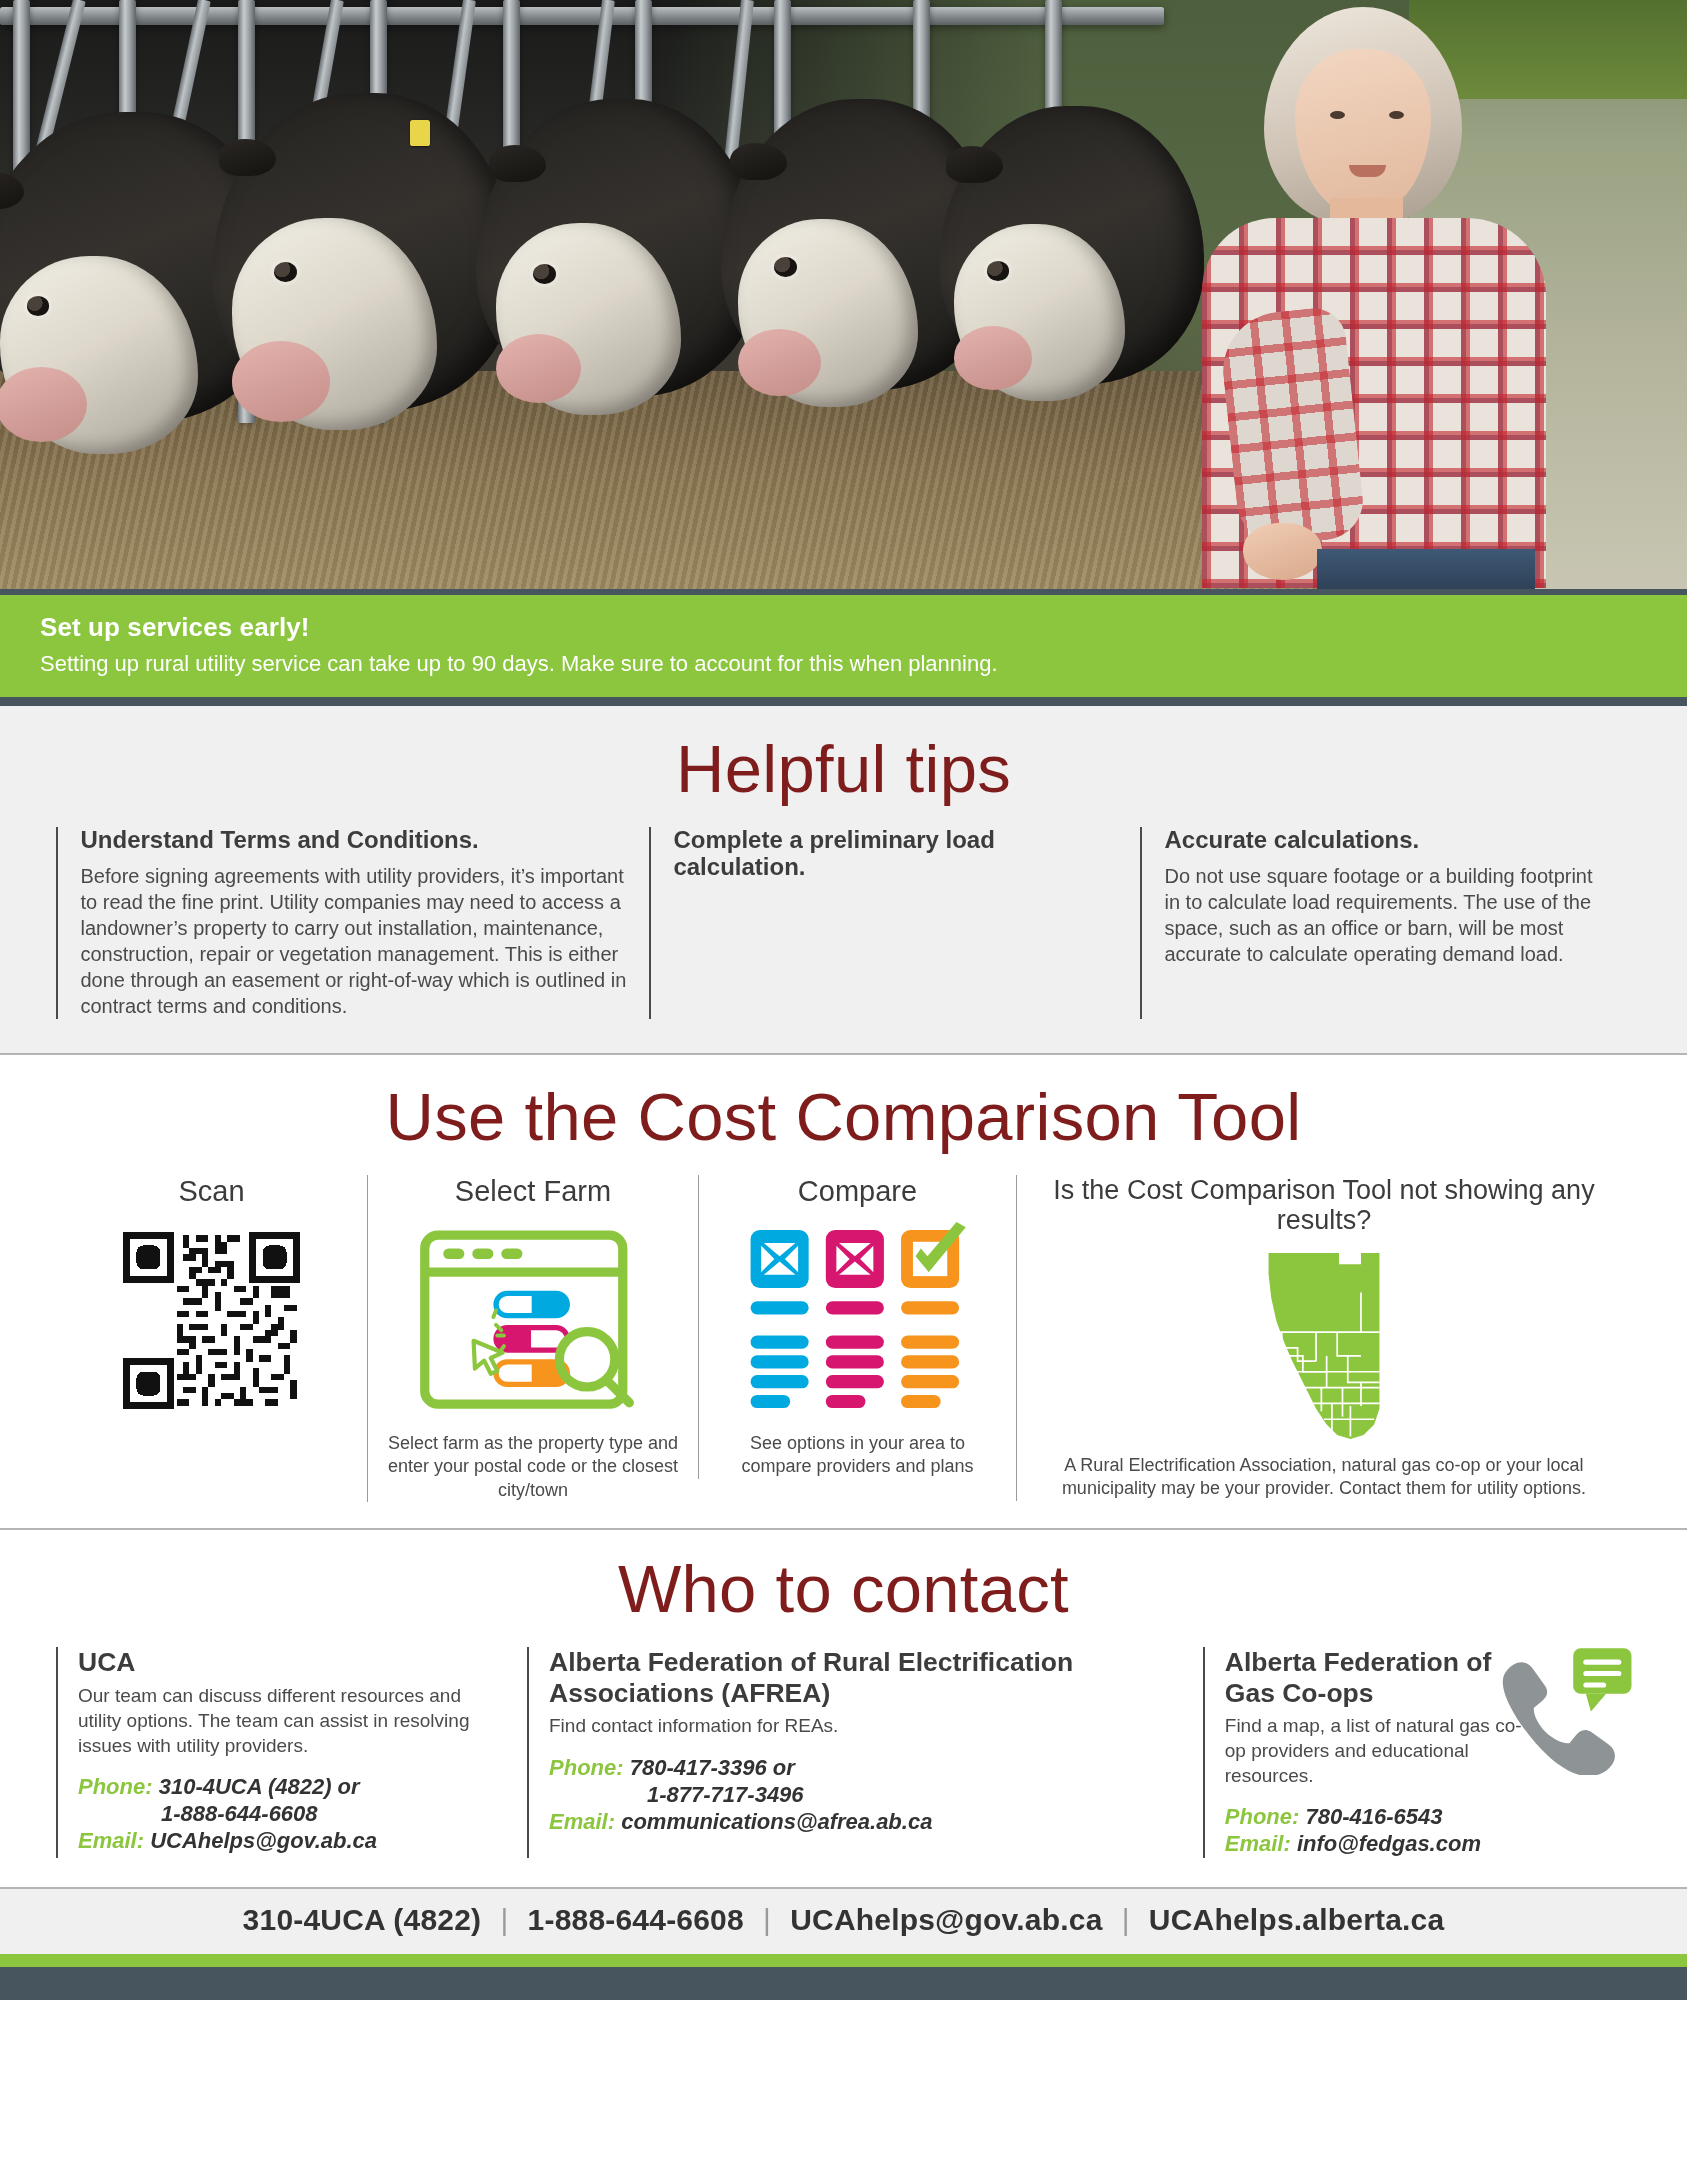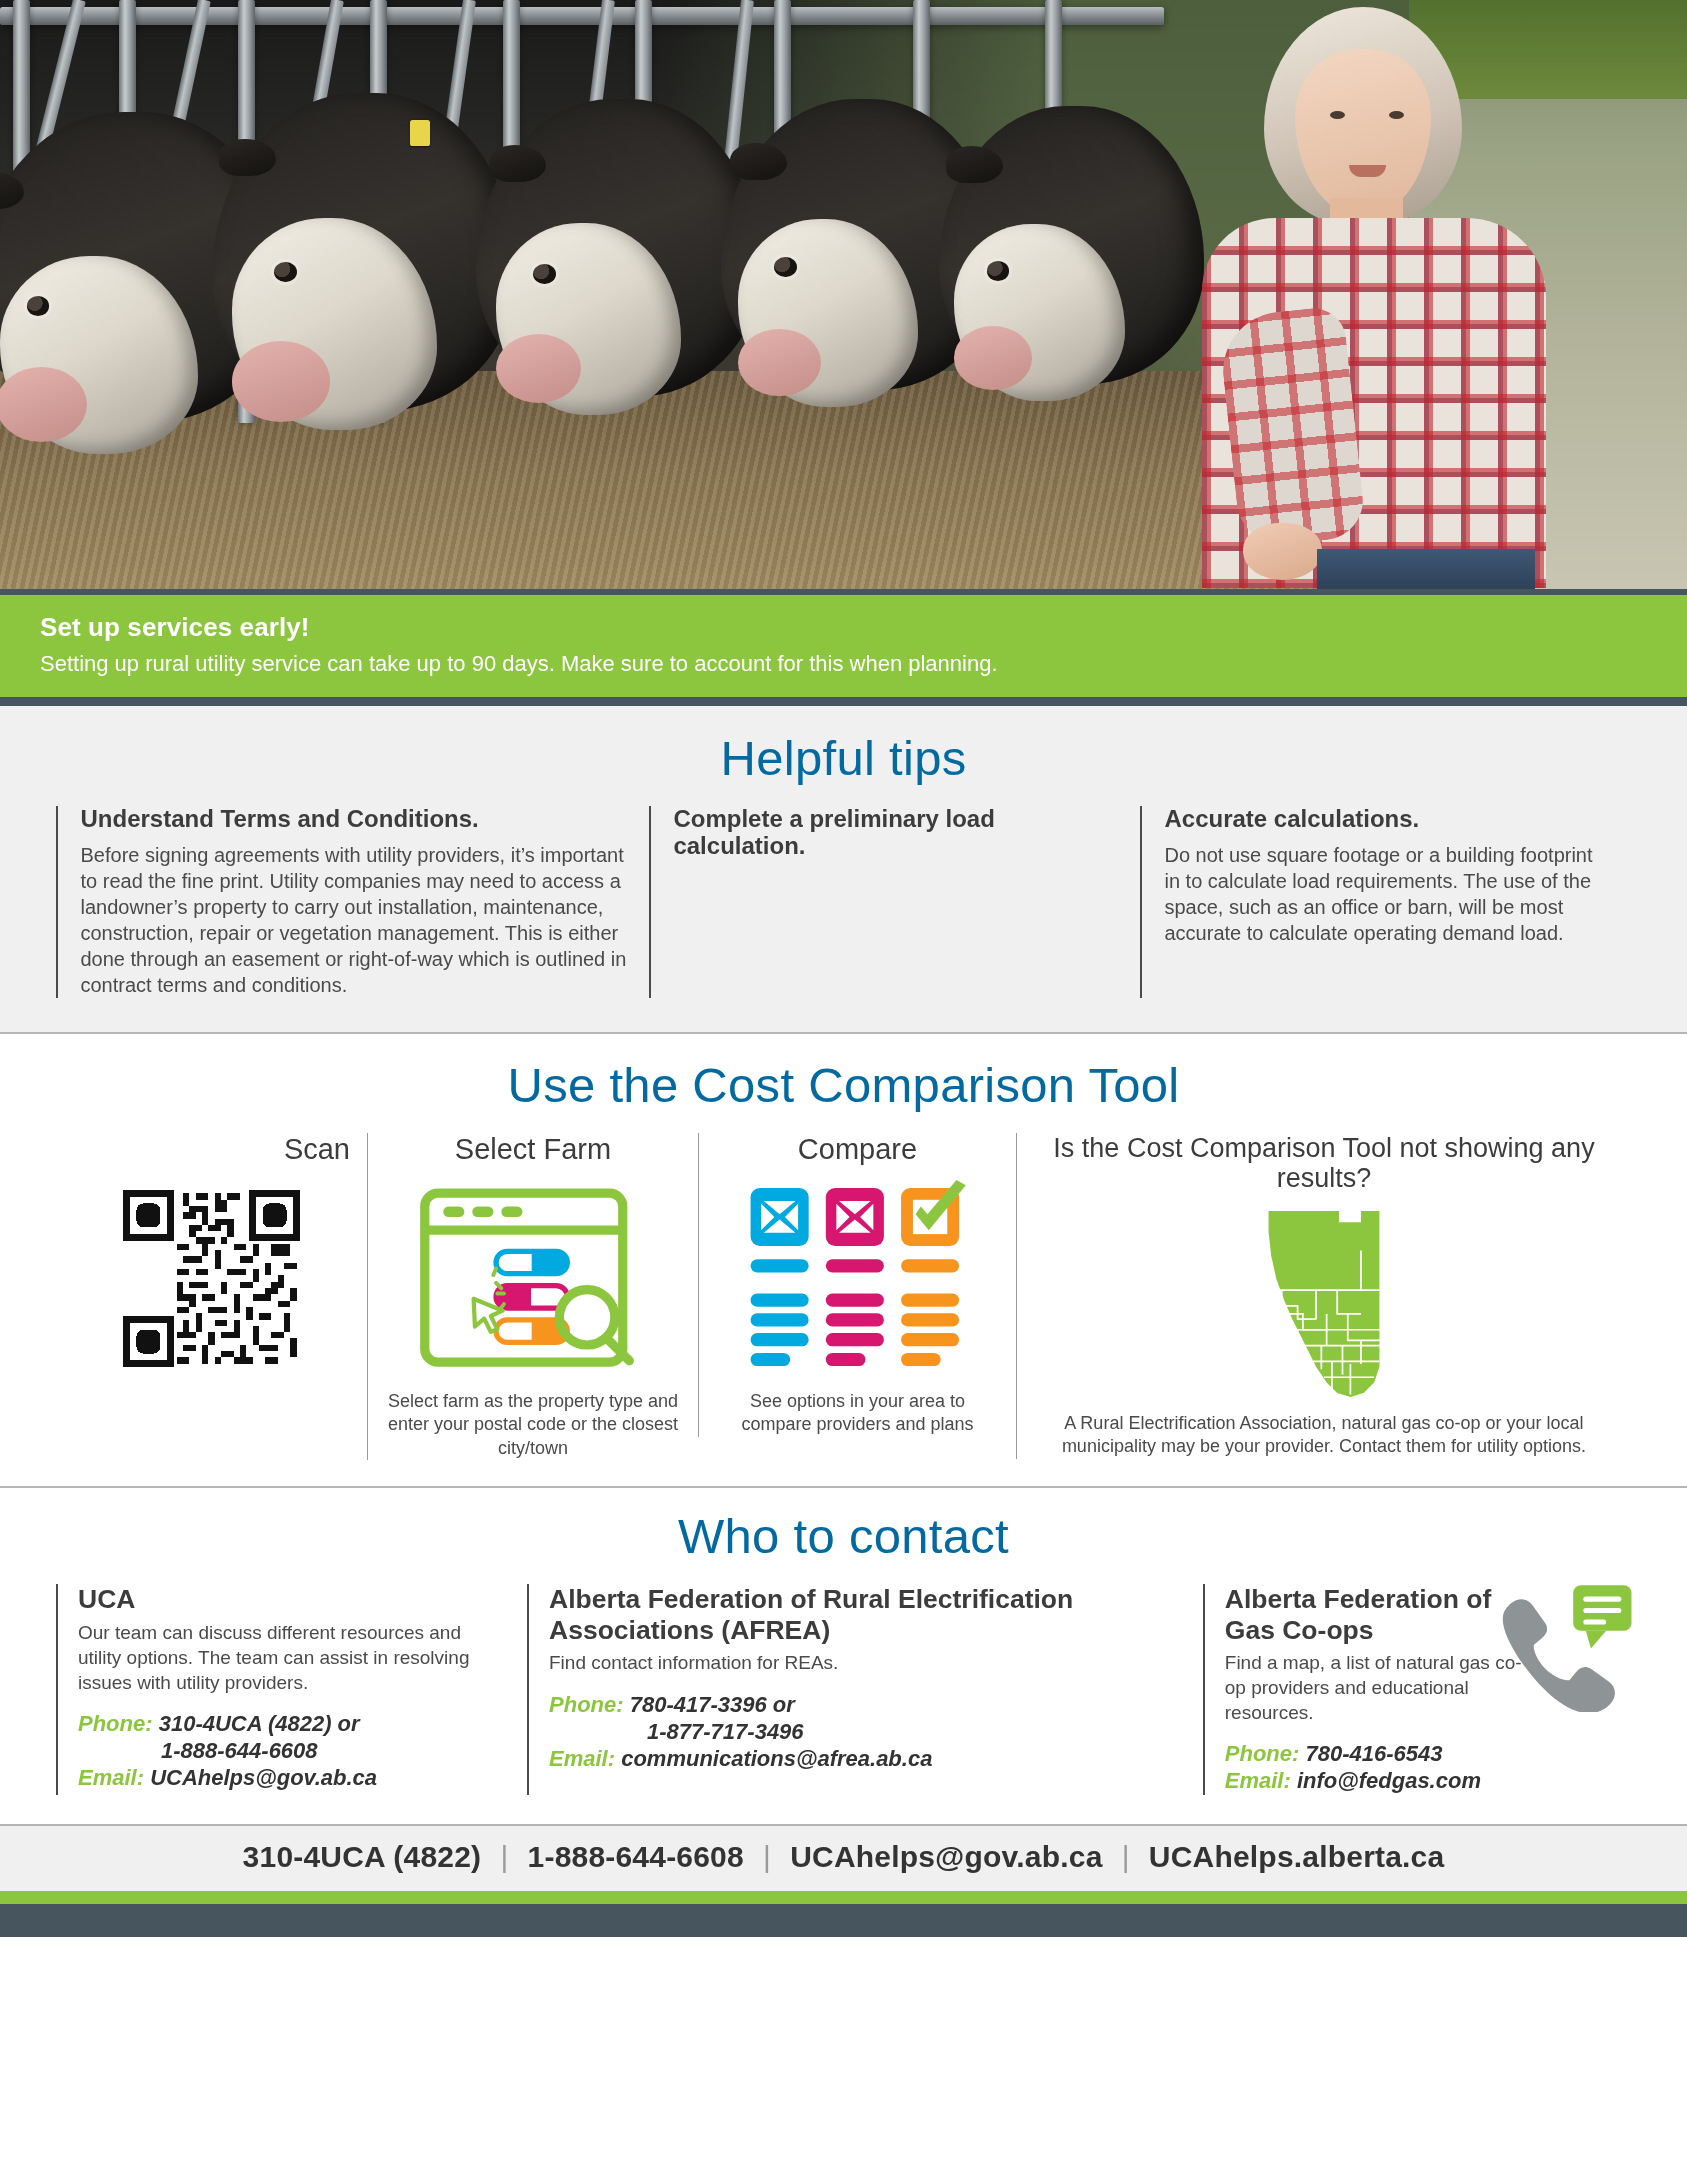--- a/index.html
+++ b/index.html
@@ -149,22 +149,22 @@
   .callout-sub { font-size: 22px; font-weight: 400; }
 
   
   .tips-section {
     background: #f0f0f0;
     border-bottom: 2px solid #b5b5b5;
     padding: 24px 0 34px;
   }
   .sec-title {
     text-align:center;
-    color:#0369a1;
-    font-size: 49px;
+    color:#7f1d1d;
+    font-size: 67px;
     font-weight: 400;
     letter-spacing: 0.3px;
     margin-bottom: 20px;
   }
   .cols { display:flex; padding: 0 56px; align-items: stretch; }
   .col { position: relative; padding: 0 22.5px; }
   .col.bordered { border-left: 2px solid #4a4a4a; }
   .tips-c1 { width: 615px; }
   .tips-c2 { width: 509px; }
   .tips-c3 { width: 509px; }
@@ -172,21 +172,21 @@
     font-size: 24px; font-weight: 700; color:#3c3c3c;
     line-height: 1.12; margin-bottom: 9.3px;
   }
   .tip-body { font-size: 20px; line-height: 1.30; color:#4a4a4a; }
 
   
   .cct-section { background:#ffffff; padding: 22.5px 0 26.5px; border-bottom: 2px solid #b5b5b5; }
   .cct-cols { display:flex; padding: 0 56px; align-items: flex-start; }
   .cct-col { position:relative; text-align:center; padding: 0 17px; }
   .cct-col.bordered { border-left: 1.3px solid #9a9a9a; }
-  .c-scan { width: 311px; text-align: right; }
+  .c-scan { width: 311px; }
   .c-select { width: 331px; }
   .c-compare { width: 318px; }
   .c-noresults { width: 615px; }
   .cct-head { font-size: 29px; font-weight: 400; color:#3c3c3c; margin-bottom: 14.6px; line-height:1.12; }
   .cct-head.small { font-size: 27px; }
   .cct-cap { font-size: 18px; line-height: 1.30; color:#4a4a4a; margin-top: 12px; }
   .icon-box { display:flex; justify-content:center; align-items:center; min-height: 198px; }
   .qr { width: 183px; height: 183px; }
 
   

